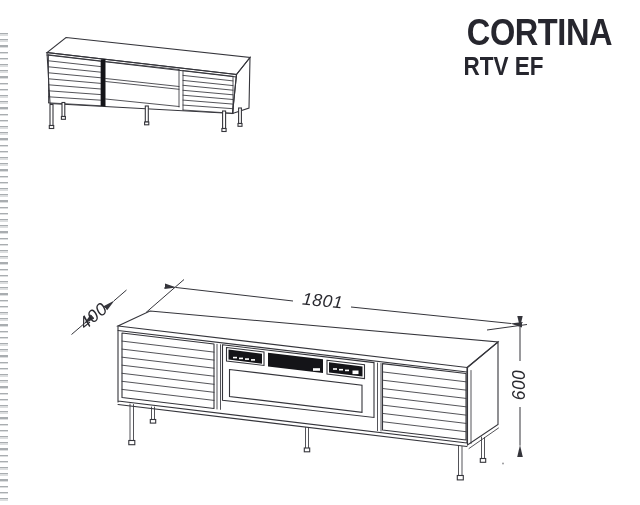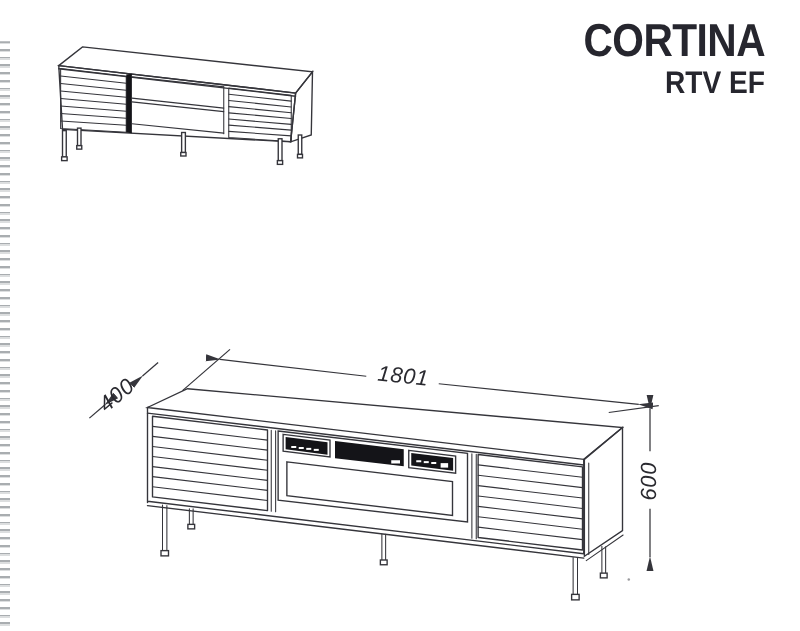--- a/index.html
+++ b/index.html
@@ -11,21 +11,21 @@
   .binding{
     position:absolute;left:0;top:33px;width:8px;height:471px;
     background:repeating-linear-gradient(
       to bottom,
       #a9adb0 0, #a9adb0 1.3px,
       #dcdedf 1.3px, #dcdedf 2.6px,
       rgba(0,0,0,0) 2.6px, rgba(0,0,0,0) 6.2px
     );
   }
   .title-block{
-    position:absolute;right:28px;top:14px;text-align:right;color:#26262e;
+    position:absolute;right:28px;top:14px;text-align:left;color:#26262e;
   }
   .title{
     font-size:37px;font-weight:700;letter-spacing:-0.5px;line-height:1.04;
     transform:scaleX(0.88);transform-origin:100% 50%;white-space:nowrap;
   }
   .subtitle{
     font-size:25px;font-weight:700;line-height:1.05;margin-top:1px;
     transform:scaleX(0.9);transform-origin:100% 50%;white-space:nowrap;
   }
   svg{position:absolute;left:0;top:0;}

